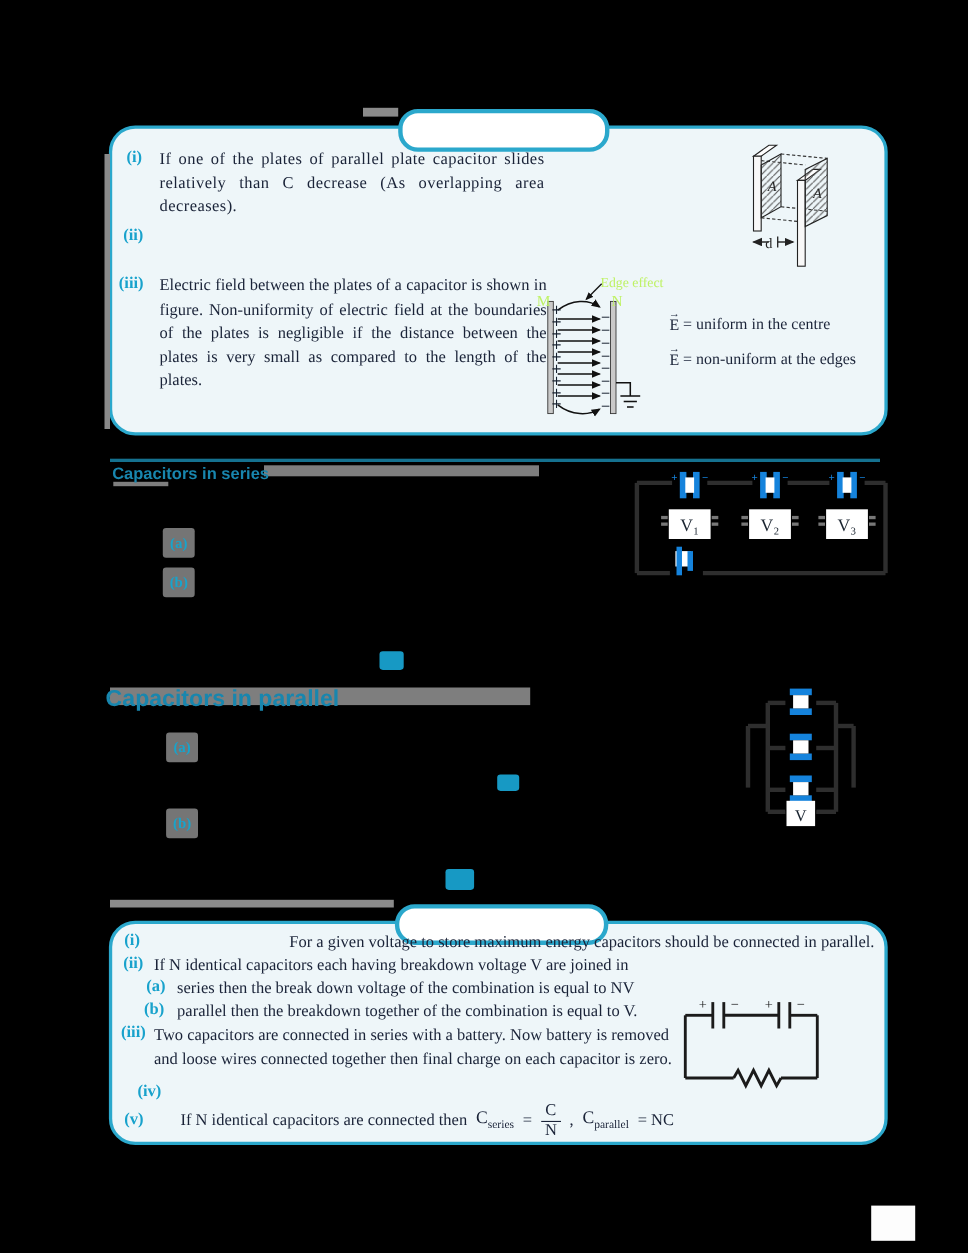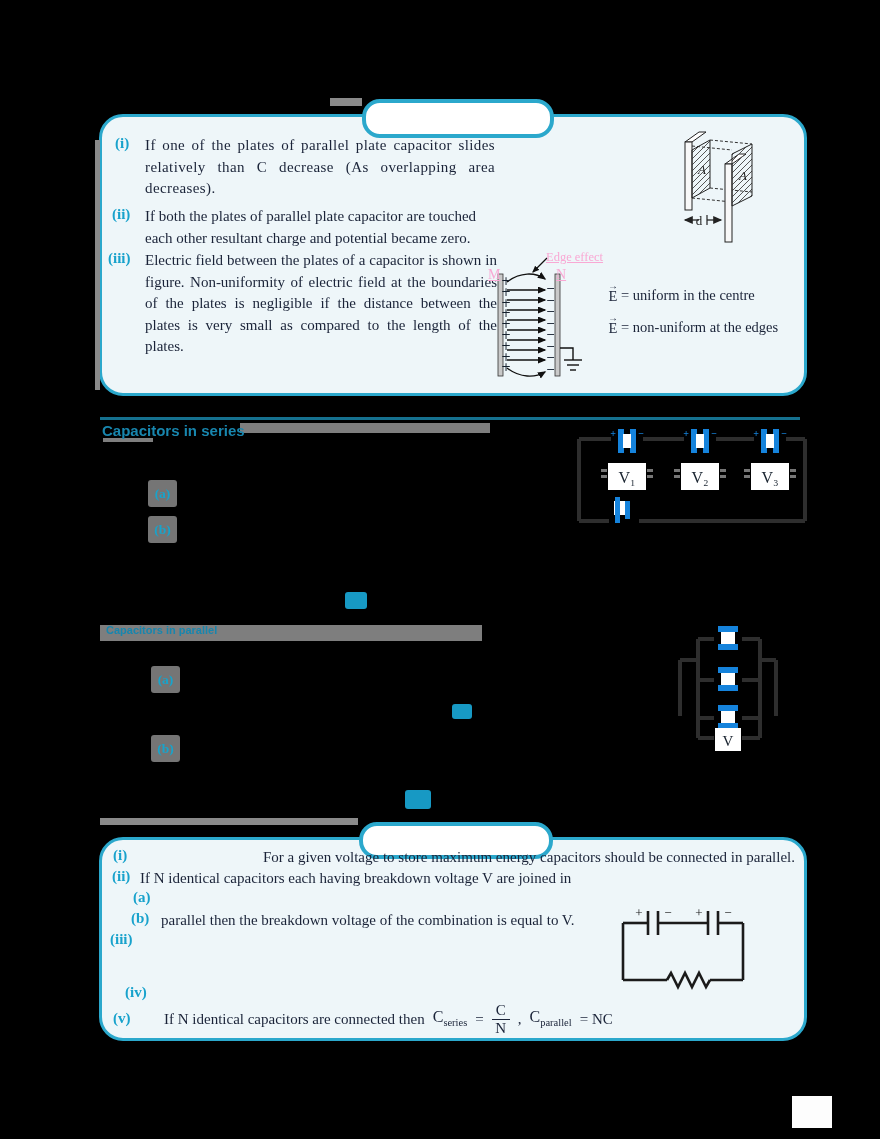--- a/index.html
+++ b/index.html
@@ -13,21 +13,21 @@
   .justify{text-align:justify;}
   .chip{position:absolute;background:#757575;border-radius:3px;display:flex;align-items:center;
         justify-content:center;color:#17A4CC;font-weight:bold;font-size:13.5px;z-index:5;}
   .teal-mark{position:absolute;background:#1799C4;border-radius:3px;z-index:5;}
   .h-title{position:absolute;color:#1886AE;font-family:"Liberation Sans","DejaVu Sans",sans-serif;
            font-weight:bold;z-index:6;}
   .rule-teal{position:absolute;background:#15718F;z-index:3;}
   .bar-gray{position:absolute;background:#7E7E7E;z-index:3;}
   .sign-col{position:absolute;width:10px;word-break:break-all;color:#15202e;
             font-family:"DejaVu Sans",sans-serif;z-index:6;}
-  .diagram-label{position:absolute;color:#f9a8d4;z-index:6;text-decoration:underline;}
+  .diagram-label{position:absolute;color:#bef264;z-index:6;}
   .evec{display:inline-flex;flex-direction:column;align-items:center;line-height:1;margin-right:3px;}
   .evec .vec-arrow{font-size:10px;line-height:6px;}
   .e-line{position:absolute;color:#1A2338;font-size:14.5px;z-index:6;display:flex;align-items:flex-end;}
   .frac{display:inline-flex;flex-direction:column;align-items:center;line-height:1.15;font-size:15px;}
   .frac .num{border-bottom:1.3px solid #1A2338;padding:0 4px;}
   sub.s{font-size:10.5px;}
   .iv-line{display:flex;align-items:center;gap:8px;}
   .corner-box{position:absolute;background:#FDFDFD;z-index:2;}
   svg{position:absolute;z-index:5;overflow:visible;}
   svg text{font-family:"Liberation Serif","DejaVu Serif",serif;}
@@ -41,21 +41,20 @@
   <div class="gray-strip" style="left:330px;top:98px;width:32px;height:8px;"></div>
   <div class="note-box" style="left:99px;top:114px;width:702px;height:276px;"></div>
   <div class="pill" style="left:362px;top:99px;width:184px;height:31px;">
     <span></span>
   </div>
 
   <div class="marker" style="left:115px;top:135px;">(i)</div>
   <div class="body-text justify" style="left:145px;top:135px;width:350px;letter-spacing:.4px;font-family:Liberation Serif, serif;">If one of the plates of parallel plate capacitor slides relatively than C decrease (As overlapping area decreases).</div>
 
   <div class="marker" style="left:112px;top:206px;">(ii)</div>
-  <div class="body-text" style="left:145px;top:206px;width:335px;">If both the plates of parallel plate capacitor are touched each other resultant charge and potential became zero.</div>
 
   <div class="marker" style="left:108px;top:250px;">(iii)</div>
   <div class="body-text justify" style="left:145px;top:250px;width:352px;">Electric field between the plates of a capacitor is shown in figure. Non-uniformity of electric field at the boundaries of the plates is negligible if the distance between the plates is very small as  compared to the length of the plates.</div>
 
   <svg style="left:655px;top:124px;" width="165" height="128" viewBox="0 0 165 128">
     <defs>
       <pattern id="hatch" patternUnits="userSpaceOnUse" width="6" height="6">
         <path d="M0,6 L6,0" stroke="#555" stroke-width="1"></path>
       </pattern>
       <marker id="ah1" markerWidth="8" markerHeight="8" refX="6" refY="3" orient="auto">
@@ -209,21 +208,21 @@
 
     <g>
       <rect x="44" y="74" width="30" height="28" fill="#000"></rect>
       <rect x="49" y="76" width="14" height="14" fill="#fff"></rect>
       <rect x="50" y="72" width="5" height="26" fill="#1583DC"></rect>
       <rect x="60" y="76" width="5" height="18" fill="#1583DC"></rect>
     </g>
   </svg>
 
   <div class="bar-gray" style="left:100px;top:625px;width:382px;height:16px;"></div>
-  <div class="h-title" style="left:106px;top:624px;font-size:11px;">Capacitors in parallel</div>
+  <div class="h-title" style="left:96px;top:624px;font-size:21px;">Capacitors in parallel</div>
 
   <div class="chip" style="left:151px;top:666px;width:29px;height:27px;">(a)</div>
   <div class="teal-mark" style="left:452px;top:704px;width:20px;height:15px;"></div>
   <div class="chip" style="left:151px;top:735px;width:29px;height:27px;">(b)</div>
   <div class="teal-mark" style="left:405px;top:790px;width:26px;height:19px;"></div>
 
   <svg style="left:668px;top:616px;" width="120" height="150" viewBox="0 0 120 150">
     <g stroke="#2E2E2E" stroke-width="4" fill="none">
       <path d="M30,23 V122"></path>
         <path d="M92,23 V122"></path>
@@ -272,25 +271,27 @@
     <span></span>
   </div>
 
   <div class="marker" style="left:113px;top:847px;">(i)</div>
   <div class="body-text" style="left:140px;top:847px;width:655px;text-align:right;">For a given voltage to store maximum energy capacitors should be connected in parallel.</div>
 
   <div class="marker" style="left:112px;top:868px;">(ii)</div>
   <div class="body-text" style="left:140px;top:868px;width:655px;">If N  identical capacitors each having breakdown voltage V are joined in</div>
 
   <div class="marker" style="left:133px;top:889px;">(a)</div>
+  <div class="body-text" style="left:161px;top:889px;width:630px;">series then the break down voltage of the combination is equal to NV</div>
 
   <div class="marker" style="left:131px;top:910px;">(b)</div>
-  <div class="body-text" style="left:161px;top:910px;width:630px;">parallel then the breakdown voltage of the combination is equal to V.</div>
+  <div class="body-text" style="left:161px;top:910px;width:630px;">parallel then the breakdown together of the combination is equal to V.</div>
 
   <div class="marker" style="left:110px;top:931px;">(iii)</div>
+  <div class="body-text" style="left:140px;top:931px;width:482px;">Two capacitors are connected in series with a battery. Now battery is removed and loose wires connected together then final charge on each capacitor is zero.</div>
 
   <div class="marker" style="left:125px;top:984px;">(iv)</div>
   <div class="body-text iv-line" style="left:140px;top:1002px;margin-left:24px;">
     <span>If N identical capacitors are connected then</span>
     <span style="font-size:16px;">
       <span>C</span><sub class="s">series</sub>
     </span>
     <span>=</span>
     <span class="frac">
       <span class="num">C</span>

